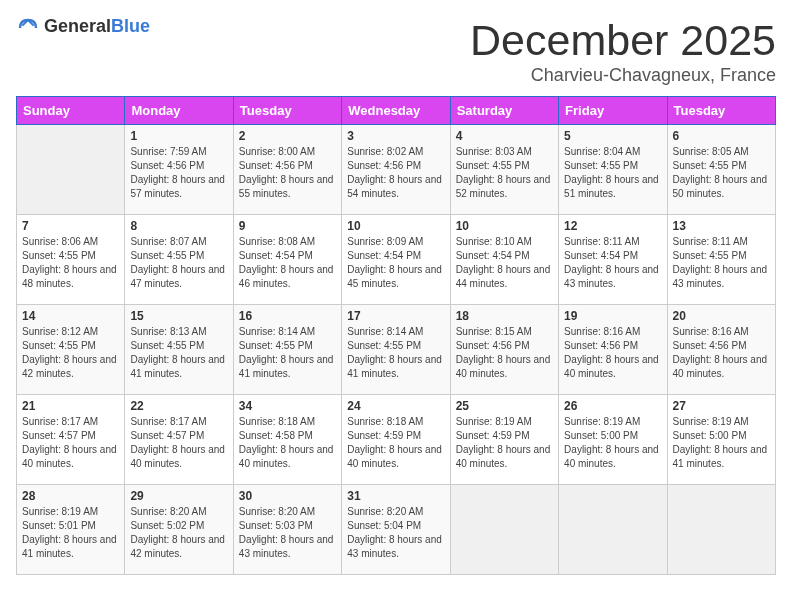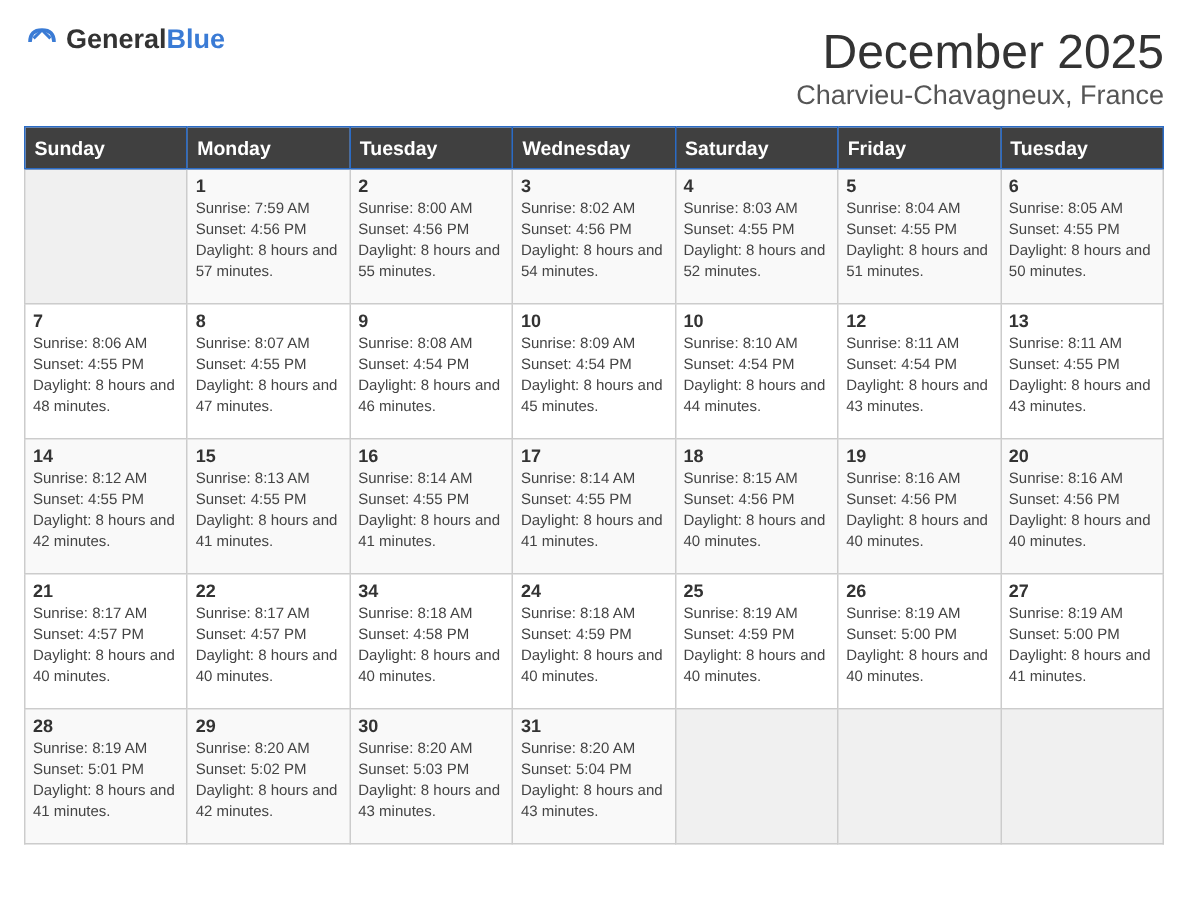--- a/index.html
+++ b/index.html
@@ -31,35 +31,35 @@
       color: #3a7bd5;
     }
     .logo-icon {
       width: 24px;
       height: 24px;
     }
     .title-area {
       text-align: right;
     }
     .month-year {
-      font-size: 32px;
+      font-size: 43px;
       font-weight: normal;
       color: #333;
     }
     .location {
       font-size: 18px;
       color: #555;
     }
     table {
       width: 100%;
       border-collapse: collapse;
       table-layout: fixed;
     }
     thead tr th {
-      background-color: #404040;
+      background-color: #d946ef;
       color: #fff;
       text-align: left;
       padding: 6px 6px;
       font-size: 13px;
       font-weight: bold;
       border: 1px solid #2a6bc5;
     }
     tbody tr td {
       border: 1px solid #ccc;
       vertical-align: top;

